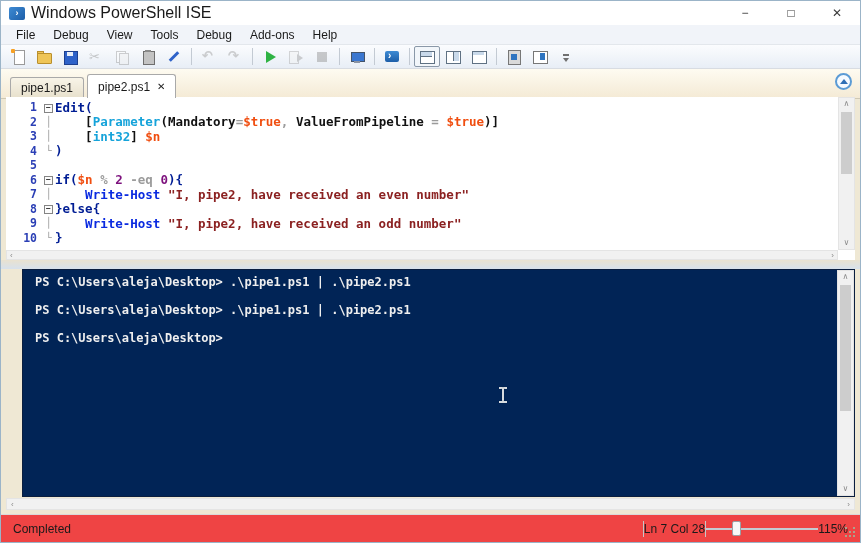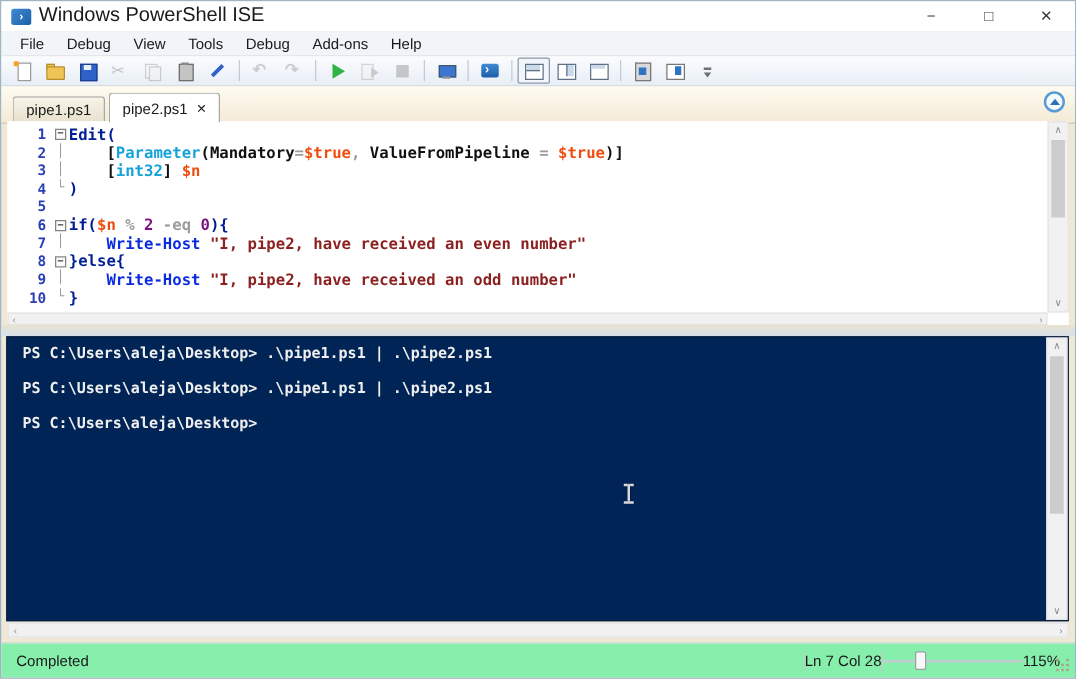--- a/index.html
+++ b/index.html
@@ -92,39 +92,39 @@
   #editor-vscroll { right:0; top:0; width:17px; bottom:10px; }
   #editor-vscroll .up { top:1px; left:0; right:0; }
   #editor-vscroll .down { bottom:1px; left:0; right:0; }
   #editor-vscroll .sb-thumb { left:2px; right:2px; top:14px; height:62px; }
   #editor-hscroll { left:0; right:17px; bottom:0; height:10px; }
   #editor-hscroll .left { left:3px; top:0; }
   #editor-hscroll .right { right:3px; top:0; }
   #splitter { position:absolute; left:0; right:0; top:259px; height:9px; background:linear-gradient(#E9E2D0,#D7E1EC); }
 
   
-  #console { position:absolute; left:4px; right:5px; top:268px; height:228px; background:#012456; border:1px solid #0A1E3F;text-decoration:underline; }
+  #console { position:absolute; left:21px; right:5px; top:268px; height:228px; background:#012456; border:1px solid #0A1E3F;text-decoration:underline; }
   #console-lines { position:absolute; left:0; top:0; right:17px; bottom:0; padding:5px 0 0 12px; }
   .cline { font-family:"DejaVu Sans Mono", monospace; font-size:12px; font-weight:600; color:#EFEFEF; line-height:14px; white-space:pre; }
   #console-vscroll { right:0; top:0; width:17px; bottom:0; }
   #console-vscroll .up { top:1px; left:0; right:0; }
   #console-vscroll .down { bottom:1px; left:0; right:0; }
   #console-vscroll .sb-thumb { left:2px; right:2px; top:14px; height:126px; }
   #console-hscroll { position:absolute; left:5px; right:5px; top:497px; height:12px; background:#F1F1F1; border:1px solid #E4E4E4; }
   #console-hscroll .left { left:4px; top:1px; }
   #console-hscroll .right { right:4px; top:1px; }
 
   
   #text-cursor { position:absolute; left:498px; top:386px; width:8px; height:16px; }
   #text-cursor .stem { position:absolute; left:3px; top:1px; width:2px; height:14px; background:#D7DBDF; box-shadow:0 0 1px #01142e; }
   #text-cursor .serif-top { position:absolute; left:0; top:0; width:8px; height:2px; background:#D7DBDF; box-shadow:0 0 1px #01142e; }
   #text-cursor .serif-bottom { position:absolute; left:0; bottom:0; width:8px; height:2px; background:#D7DBDF; box-shadow:0 0 1px #01142e; }
 
   
-  #status-bar { position:absolute; left:0; right:0; bottom:0; height:28px; background:#86efac; border-top:1px solid #DADADA; display:flex; align-items:center; padding:4px 12px; font-size:12px; color:#1A1A1A; }
+  #status-bar { position:absolute; left:0; right:0; bottom:0; height:28px; background:#ef4444; border-top:1px solid #DADADA; display:flex; align-items:center; padding:4px 12px; font-size:12px; color:#1A1A1A; }
   #status-right { margin-left:auto; display:flex; align-items:center; }
   .ssep { width:1px; height:16px; background:#C8C8C8; }
   #zoom-slider { width:112px; height:15px; position:relative; }
   #zoom-slider .track { position:absolute; left:0; right:0; top:7px; height:2px; background:#C4CBD2; }
   #zoom-slider .thumb { position:absolute; left:26px; top:0; width:9px; height:15px; background:#F8F8F8; border:1px solid #9AA0A6; border-radius:2px; }
   #resize-grip { position:absolute; right:3px; bottom:3px; width:12px; height:12px; }
   #resize-grip i { position:absolute; width:2px; height:2px; background:#ABA28C;
     box-shadow:8px 0 #ABA28C, 4px 4px #ABA28C, 8px 4px #ABA28C, 0 8px #ABA28C, 4px 8px #ABA28C, 8px 8px #ABA28C; }
 </style>
 </head>

